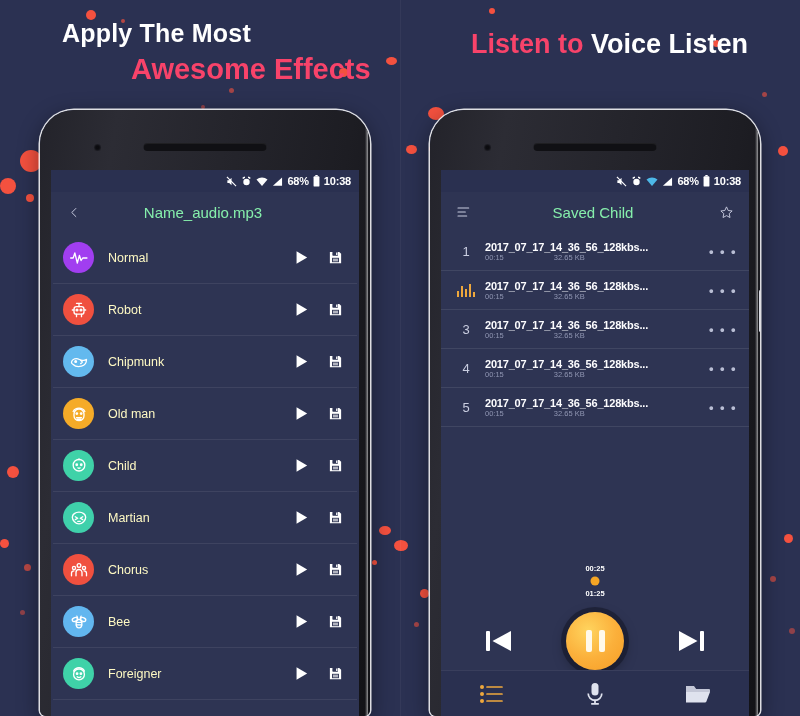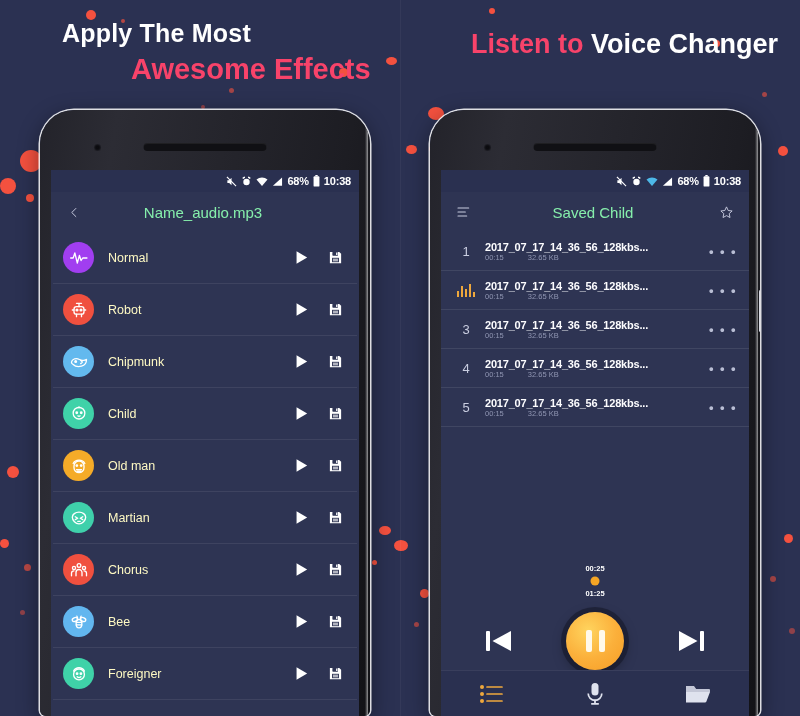--- a/index.html
+++ b/index.html
@@ -86,21 +86,21 @@
   
   .date-label { color: #e98a5c; font-size: 8.5px; font-weight: 700; padding: 6px 14px 3px; letter-spacing: .2px; }
   .sa-row { display: flex; align-items: center; height: 39px; padding: 0 12px;
             border-bottom: 1px solid rgba(255,255,255,0.09); }
   .sa-index { width: 26px; flex: none; text-align: center; color: #c9cde0; font-size: 13px; }
   .sa-eq { width: 26px; flex: none; display: flex; align-items: flex-end; justify-content: center; gap: 1.5px; height: 14px; }
   .sa-eq i { display: block; width: 2.6px; background: #f0a game; }
   .sa-eq i { background: #efa83c; }
   .sa-meta { flex: 1; margin-left: 6px; }
   .sa-title { color: #fdfdff; font-size: 11px; font-weight: 700; letter-spacing: -.2px; }
-  .sa-sub { display: flex; gap: 24px; margin-top: 0; color: #9096b3; font-size: 7.5px; }
+  .sa-sub { display: flex; gap: 50px; margin-top: 0; color: #9096b3; font-size: 7.5px; }
   .sa-more { color: #b9bed4; letter-spacing: 1.4px; font-size: 13px; font-weight: 700; }
 
   
   .player { position: absolute; left: 0; right: 0; bottom: 46px; padding: 0 12px; }
   .seekrow { display: flex; align-items: center; gap: 8px; flex-direction: column; }
   .seek-time { color: #ffffff; font-size: 7.5px; font-weight: 700; }
   .seek-track { flex: 1; height: 2px; background: #5a5f7c; position: relative; border-radius: 2px; }
   .seek-fill { position: absolute; left: 0; top: 0; bottom: 0; background: #d9714f; border-radius: 2px; }
   .seek-knob { position: absolute; top: 50%; width: 9px; height: 9px; border-radius: 50%;
                background: #f5a524; transform: translate(-50%,-50%); }
@@ -162,21 +162,21 @@
   <div class="panel-divider" style="left:400px;"></div>
 
   <div class="headline" id="headline-left">
     <div class="hl-line l1 hl-white">Apply The Most</div>
     <div class="hl-line l2 hl-pink">Awesome Effects</div>
   </div>
 
   <div class="headline" id="headline-right">
     <div class="hl-line l1">
       <span class="hl-pink">Listen to</span>
-      <span class="hl-white w">Voice Changer</span>
+      <span class="hl-white w">Voice Listen</span>
     </div>
   </div>
 
   <div class="phone" style="left:40px; top:110px; width:330px; height:606px;">
     <div class="phone-body">
       <div class="cam"></div>
       <div class="speaker"></div>
 
       <div class="screen">
 
@@ -279,20 +279,49 @@
             </div>
             <div class="fx-row">
               <div class="fx-avatar" style="background:#63b9ee">
                 <svg viewBox="0 0 24 24" fill="none" stroke="#ffffff" stroke-width="1.6" stroke-linecap="round" stroke-linejoin="round">
                   <path d="M3 13c0-3 3-5 6-5 3 0 4 2 7 2s4-1 5-1c0 4-2 7-6 8-4 1-8 0-10-2-1-.6-2-1.3-2-2z"></path>
                   <circle cx="8" cy="11.5" r="1" fill="#fff"></circle>
                   <path d="M14 10l2 2-2 2"></path>
                 </svg>
               </div>
               <div class="fx-label">Chipmunk</div>
+              <div class="fx-actions">
+                <div class="fx-play">
+                  <svg width="17" height="17" viewBox="0 0 24 24" fill="#ffffff">
+                    <path d="M5 3.2L20 12 5 20.8z"></path>
+                  </svg>
+                </div>
+                <div class="fx-save">
+                  <svg width="15" height="15" viewBox="0 0 24 24" fill="#ffffff">
+                    <path d="M3 3h15l3 3v15H3z"></path>
+                    <rect x="7" y="3" width="9" height="6" rx="1" fill="#2e3453"></rect>
+                    <rect x="13" y="4" width="2.2" height="4" fill="#ffffff"></rect>
+                    <rect x="6.5" y="12.5" width="11" height="7" fill="#2e3453"></rect>
+                    <rect x="8" y="14" width="8" height="1.4" fill="#ffffff"></rect>
+                    <rect x="8" y="16.6" width="8" height="1.4" fill="#ffffff"></rect>
+                  </svg>
+                </div>
+              </div>
+            </div>
+            <div class="fx-row">
+              <div class="fx-avatar" style="background:#f5ab28">
+                <svg viewBox="0 0 24 24" fill="none" stroke="#ffffff" stroke-width="1.6" stroke-linecap="round" stroke-linejoin="round">
+                  <path d="M6 12a6 6 0 0 1 12 0v2a6 6 0 0 1-12 0z"></path>
+                  <circle cx="9.4" cy="11.5" r=".9" fill="#fff"></circle>
+                  <circle cx="14.6" cy="11.5" r=".9" fill="#fff"></circle>
+                  <path d="M5 9c1.5-3 4-4 7-4s5.5 1 7 4"></path>
+                  <path d="M9 16.5h6M10 18.5h4"></path>
+                </svg>
+              </div>
+              <div class="fx-label">Old man</div>
               <div class="fx-actions">
                 <div class="fx-play">
                   <svg width="17" height="17" viewBox="0 0 24 24" fill="#ffffff">
                     <path d="M5 3.2L20 12 5 20.8z"></path>
                   </svg>
                 </div>
                 <div class="fx-save">
                   <svg width="15" height="15" viewBox="0 0 24 24" fill="#ffffff">
                     <path d="M3 3h15l3 3v15H3z"></path>
                     <rect x="7" y="3" width="9" height="6" rx="1" fill="#2e3453"></rect>
@@ -308,49 +337,20 @@
               <div class="fx-avatar" style="background:#3fd2a8">
                 <svg viewBox="0 0 24 24" fill="none" stroke="#ffffff" stroke-width="1.6" stroke-linecap="round" stroke-linejoin="round">
                   <path d="M5 11a7 7 0 0 1 14 0 7 7 0 0 1-7 7 7 7 0 0 1-7-7z"></path>
                   <circle cx="9.3" cy="10.5" r=".9" fill="#fff"></circle>
                   <circle cx="14.7" cy="10.5" r=".9" fill="#fff"></circle>
                   <path d="M10.6 14.2c.9.8 1.9.8 2.8 0"></path>
                   <path d="M11 4.5c0-.8 2-.8 2 0"></path>
                 </svg>
               </div>
               <div class="fx-label">Child</div>
-              <div class="fx-actions">
-                <div class="fx-play">
-                  <svg width="17" height="17" viewBox="0 0 24 24" fill="#ffffff">
-                    <path d="M5 3.2L20 12 5 20.8z"></path>
-                  </svg>
-                </div>
-                <div class="fx-save">
-                  <svg width="15" height="15" viewBox="0 0 24 24" fill="#ffffff">
-                    <path d="M3 3h15l3 3v15H3z"></path>
-                    <rect x="7" y="3" width="9" height="6" rx="1" fill="#2e3453"></rect>
-                    <rect x="13" y="4" width="2.2" height="4" fill="#ffffff"></rect>
-                    <rect x="6.5" y="12.5" width="11" height="7" fill="#2e3453"></rect>
-                    <rect x="8" y="14" width="8" height="1.4" fill="#ffffff"></rect>
-                    <rect x="8" y="16.6" width="8" height="1.4" fill="#ffffff"></rect>
-                  </svg>
-                </div>
-              </div>
-            </div>
-            <div class="fx-row">
-              <div class="fx-avatar" style="background:#f5ab28">
-                <svg viewBox="0 0 24 24" fill="none" stroke="#ffffff" stroke-width="1.6" stroke-linecap="round" stroke-linejoin="round">
-                  <path d="M6 12a6 6 0 0 1 12 0v2a6 6 0 0 1-12 0z"></path>
-                  <circle cx="9.4" cy="11.5" r=".9" fill="#fff"></circle>
-                  <circle cx="14.6" cy="11.5" r=".9" fill="#fff"></circle>
-                  <path d="M5 9c1.5-3 4-4 7-4s5.5 1 7 4"></path>
-                  <path d="M9 16.5h6M10 18.5h4"></path>
-                </svg>
-              </div>
-              <div class="fx-label">Old man</div>
               <div class="fx-actions">
                 <div class="fx-play">
                   <svg width="17" height="17" viewBox="0 0 24 24" fill="#ffffff">
                     <path d="M5 3.2L20 12 5 20.8z"></path>
                   </svg>
                 </div>
                 <div class="fx-save">
                   <svg width="15" height="15" viewBox="0 0 24 24" fill="#ffffff">
                     <path d="M3 3h15l3 3v15H3z"></path>
                     <rect x="7" y="3" width="9" height="6" rx="1" fill="#2e3453"></rect>

